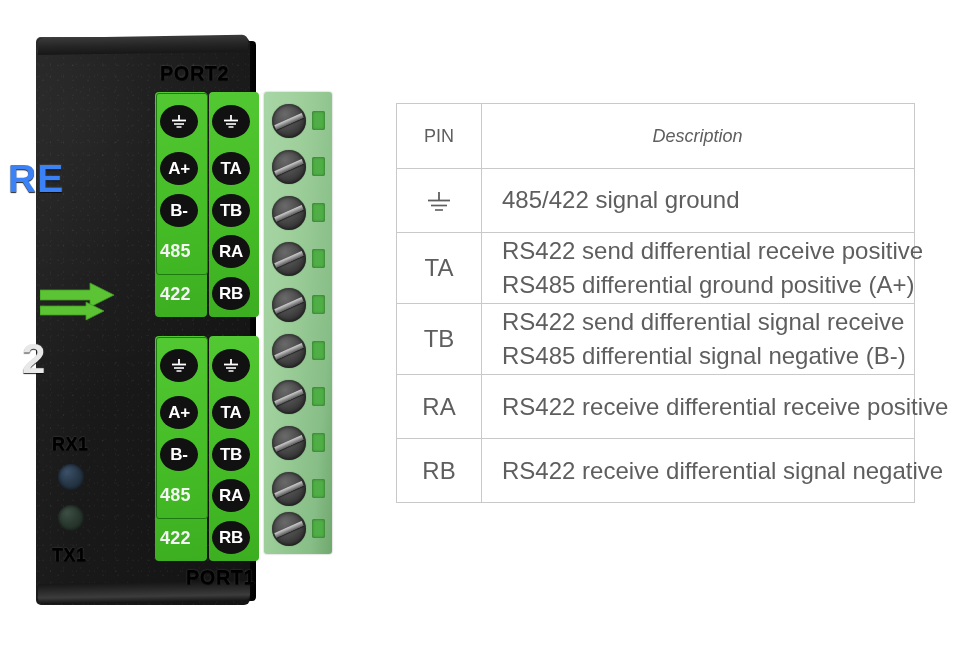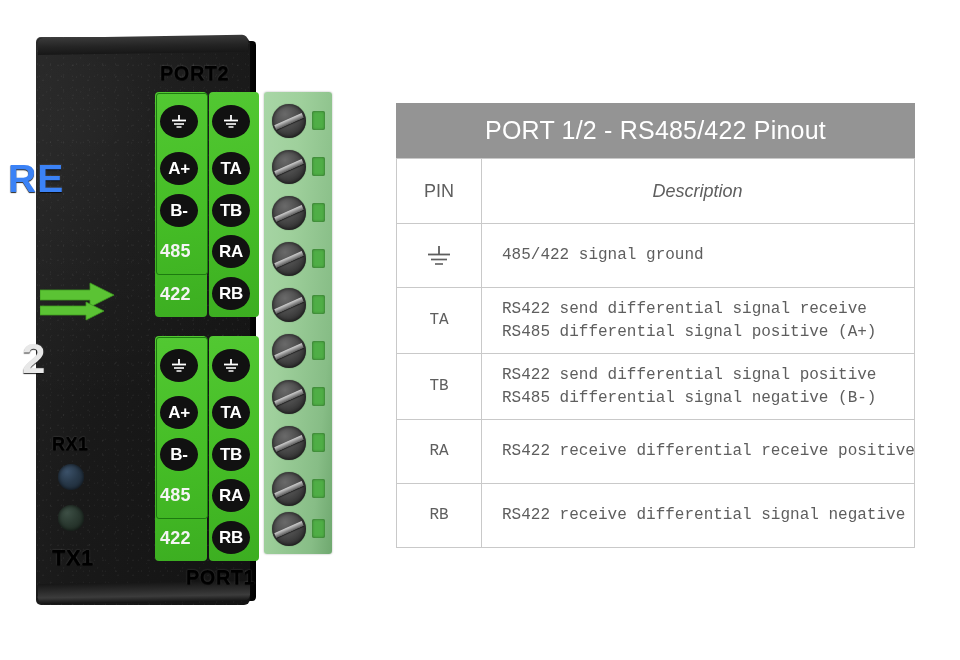--- a/index.html
+++ b/index.html
@@ -95,21 +95,21 @@
     color: #3b82f6;
   }
   #model-text {
     left: 22px; top: 335px;
     font-size: 42px;
     color: #e8e8e8;
   }
   #port2-label { left: 160px; top: 62px; font-size: 20px; }
   #port1-label { left: 160px; top: 566px; font-size: 20px; margin-left: 26px; }
   #rx1-label   { left: 52px;  top: 434px; font-size: 18px; }
-  #tx1-label   { left: 52px;  top: 545px; font-size: 22px; }
+  #tx1-label   { left: 52px;  top: 545px; font-size: 18px; }
 
   
   #logo-arrows {
     position: absolute;
     left: 40px; top: 282px;
     width: 80px; height: 42px;
   }
 
   
   .led {
@@ -226,21 +226,21 @@
   table.pin-table td, table.pin-table th {
     border: 1px solid #c9c9c9;
     color: #5e5e5e;
     font-weight: normal;
     vertical-align: middle;
   }
   .col-pin { width: 82px; text-align: center; }
   .col-desc { text-align: left; padding-left: 20px; }
   .hdr-row td { height: 62px; font-size: 18px; margin-top: 6px; }
   .hdr-row .col-desc { text-align: center; padding-left: 0; font-style: italic; }
-  .body-row td { height: 61px; font-size: 16px; line-height: 1.42; font-family: Liberation Mono, monospace; }
+  .body-row td { height: 61px; font-size: 24px; line-height: 1.42; }
   .body-row.two-line td { height: 63px; }
   .desc-line { display: block; white-space: nowrap; }
 
   
   .gnd-glyph { display: inline-block; vertical-align: middle; }
 </style>
 </head>
 <body>
 
 <div id="device-photo">
@@ -356,23 +356,20 @@
     <div class="tb-slot" style="top:387px;"></div>
 
     <div class="tb-screw" style="top:420px;"></div>
     <div class="tb-slot" style="top:427px;"></div>
   </div>
 
 </div>
 
 <div id="pinout-table">
 
-  <div id="table-header">
-    <span id="table-header-title">PORT 1/2 - RS485/422 Pinout</span>
-  </div>
 
   <table class="pin-table">
     <tbody>
       <tr class="hdr-row">
         <td class="col-pin">PIN</td>
         <td class="col-desc">Description</td>
       </tr>
 
       <tr class="body-row">
         <td class="col-pin">
@@ -384,29 +381,29 @@
           </svg>
         </td>
         <td class="col-desc">
           <span class="desc-line">485/422 signal ground</span>
         </td>
       </tr>
 
       <tr class="body-row two-line">
         <td class="col-pin">TA</td>
         <td class="col-desc">
-          <span class="desc-line">RS422 send differential signal receive</span>
-          <span class="desc-line">RS485 differential signal positive (A+)</span>
+          <span class="desc-line">RS422 send differential receive positive</span>
+          <span class="desc-line">RS485 differential ground positive (A+)</span>
         </td>
       </tr>
 
       <tr class="body-row two-line">
         <td class="col-pin">TB</td>
         <td class="col-desc">
-          <span class="desc-line">RS422 send differential signal positive</span>
+          <span class="desc-line">RS422 send differential signal receive</span>
           <span class="desc-line">RS485 differential signal negative (B-)</span>
         </td>
       </tr>
 
       <tr class="body-row">
         <td class="col-pin">RA</td>
         <td class="col-desc">
           <span class="desc-line">RS422 receive differential receive positive</span>
         </td>
       </tr>

